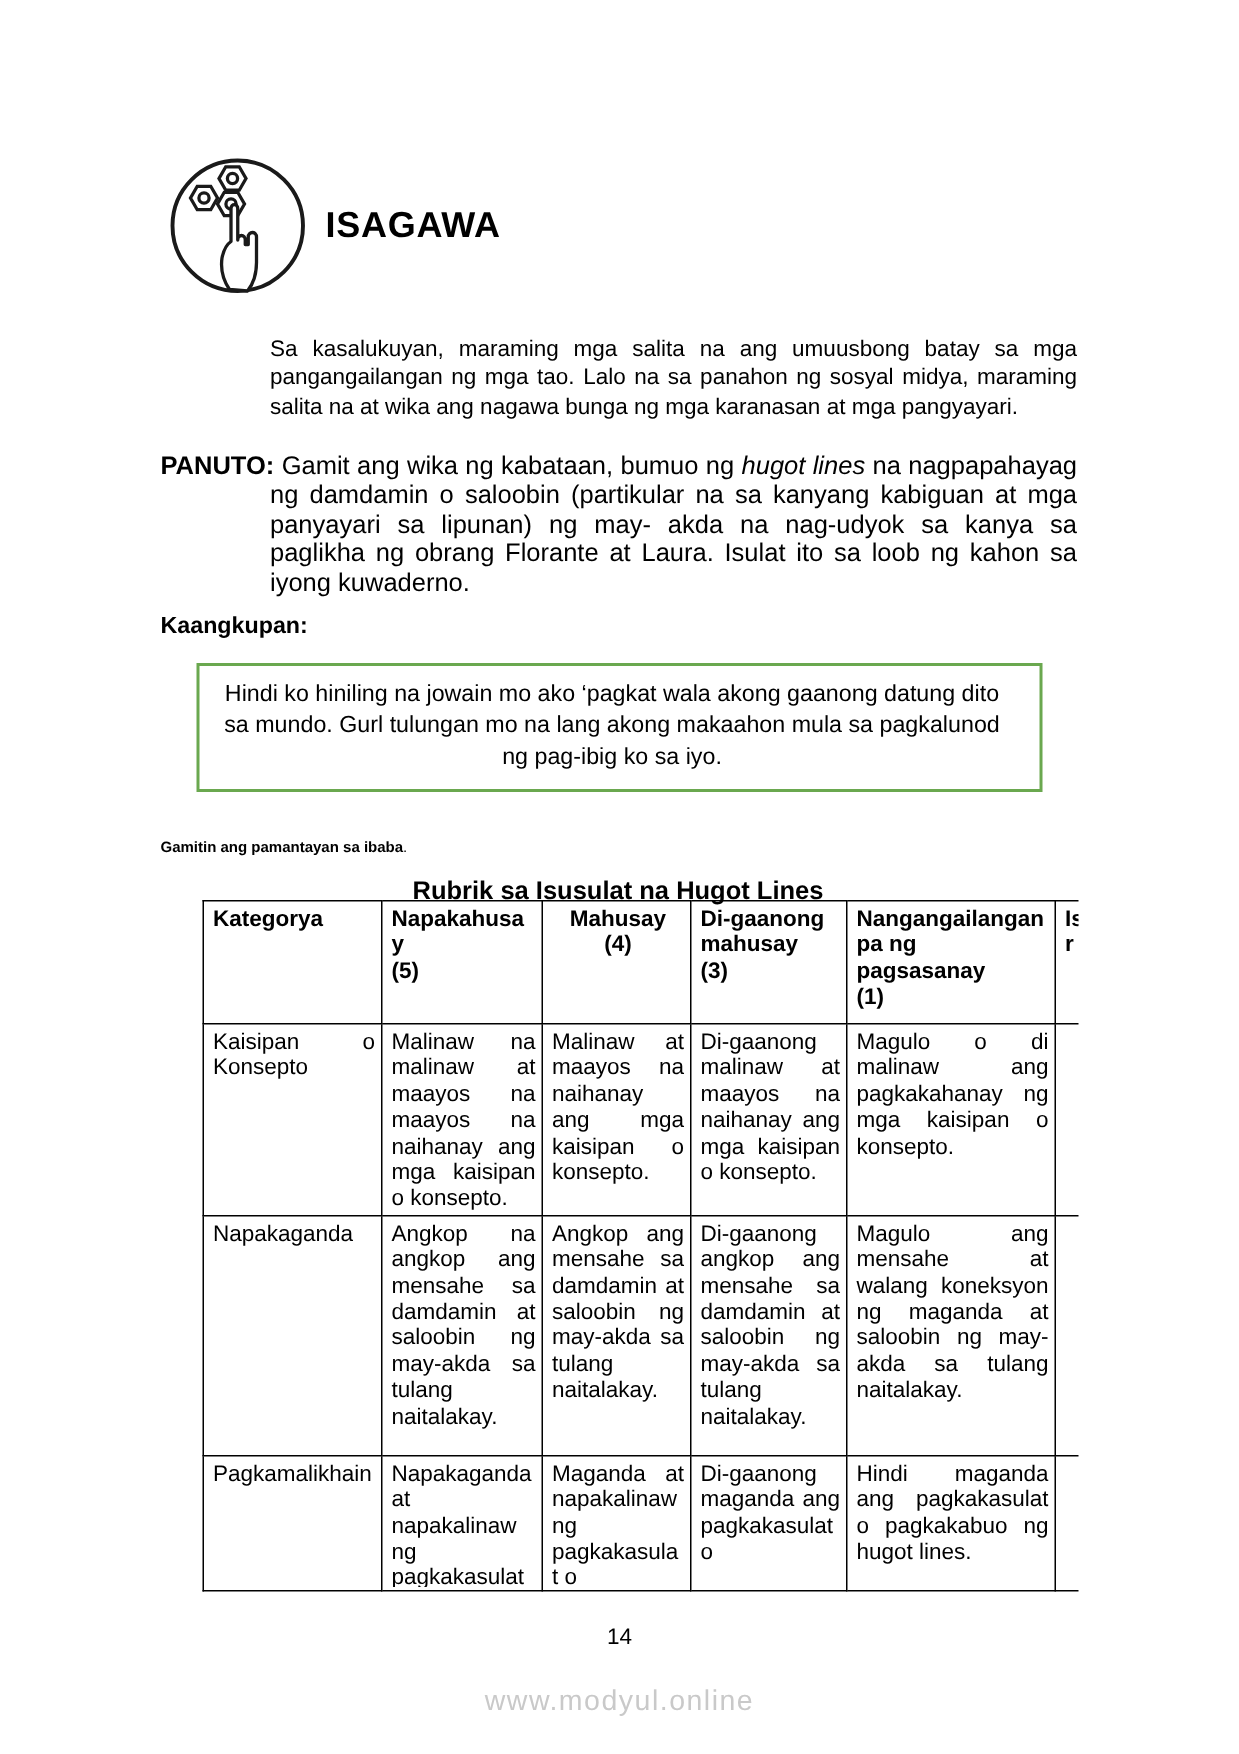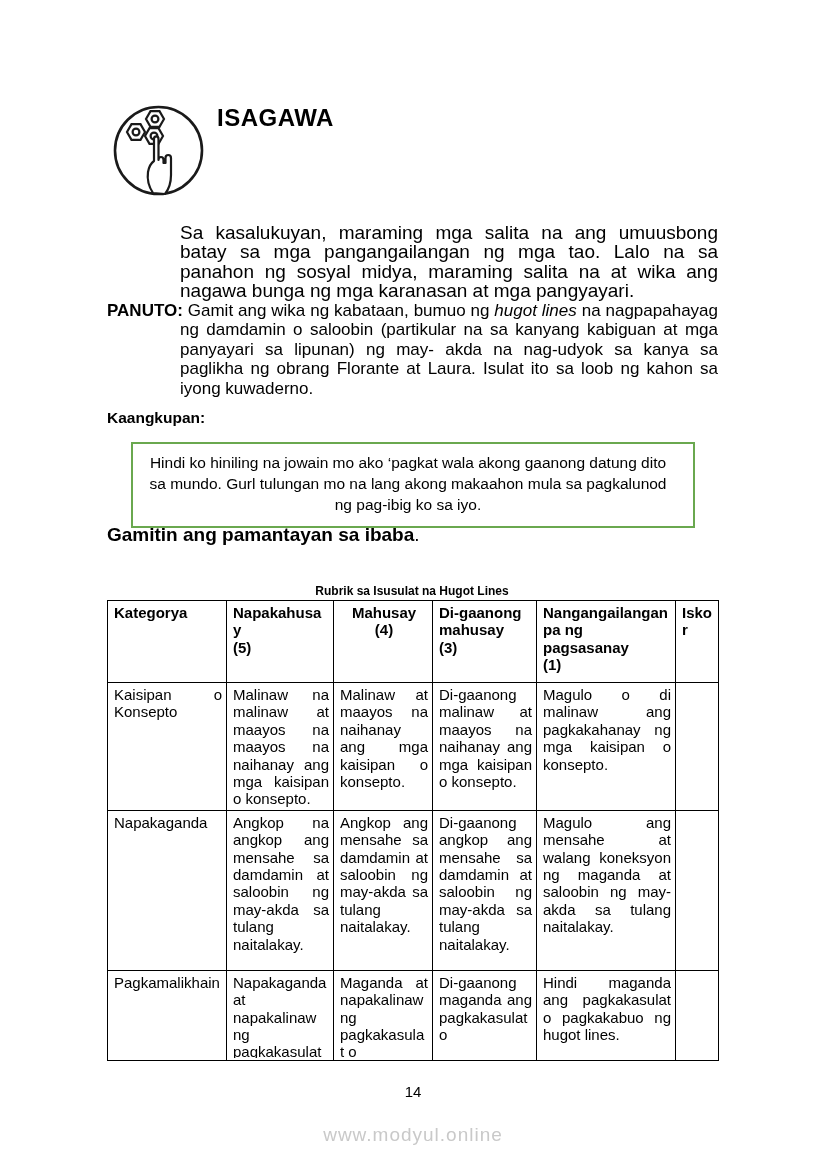--- a/index.html
+++ b/index.html
@@ -7,56 +7,56 @@
   body {
     width: 826px; height: 1169px;
     position: relative;
     font-family: "Liberation Sans", sans-serif;
     color: #000000;
     overflow: hidden;
   }
   .abs { position: absolute; }
 
   
-  .logo-row { left: 112px; top: 104px; display: flex; align-items: flex-start; }
+  .logo-row { left: 112px; top: 104px; display: flex; align-items: center; }
   .logo-svg { width: 93px; height: 93px; display: block; }
   .module-title { font-size: 24px; font-weight: bold; letter-spacing: 0.5px; margin-left: 12px; }
 
   
   .intro {
     left: 180px; top: 223px; width: 538px;
-    font-size: 19px; line-height: 19.4px; text-align: justify;
+    font-size: 15px; line-height: 19.4px; text-align: justify;
   }
   .panuto {
     left: 107px; top: 301px; width: 611px;
     font-size: 17px; line-height: 19.4px; text-align: justify;
     padding-left: 73px; text-indent: -73px;
   }
   .panuto .lbl { font-weight: bold; }
 
   .halimbawa { left: 107px; top: 409px; font-size: 15.5px; font-weight: bold; }
 
   .example-box {
     left: 131px; top: 442px; width: 564px; height: 86px;
     border: 2px solid #6aa84f;
     padding: 8px 26px 0 16px;
     text-align: center;
     font-size: 15.5px; line-height: 21px;
   }
 
-  .gamitin { left: 107px; top: 524px; font-size: 19px; font-weight: bold; }
+  .gamitin { left: 107px; top: 560px; font-size: 10px; font-weight: bold; }
   .gamitin .dot { font-weight: normal; }
 
-  .rubric-title { left: 107px; top: 584px; width: 610px; text-align: center; font-size: 12px; font-weight: bold; }
+  .rubric-title { left: 107px; top: 584px; width: 610px; text-align: center; font-size: 17px; font-weight: bold; }
 
   
   .table-wrap { left: 107px; top: 600px; width: 612px; height: 462px; overflow: hidden; }
   table.rubric {
     width: 611px; border-collapse: collapse; table-layout: fixed;
-    font-size: 15px; line-height: 17.4px;
+    font-size: 15px; line-height: 17.4px; margin-left: 28px;
   }
   table.rubric th, table.rubric td {
     border: 1.5px solid #000000;
     vertical-align: top;
     padding: 3px 4px 2px 6px;
     overflow-wrap: break-word;
     word-break: break-word;
   }
   table.rubric th { font-weight: bold; text-align: left; white-space: pre-line; height: 82px; }
   table.rubric th.center { text-align: center; }

